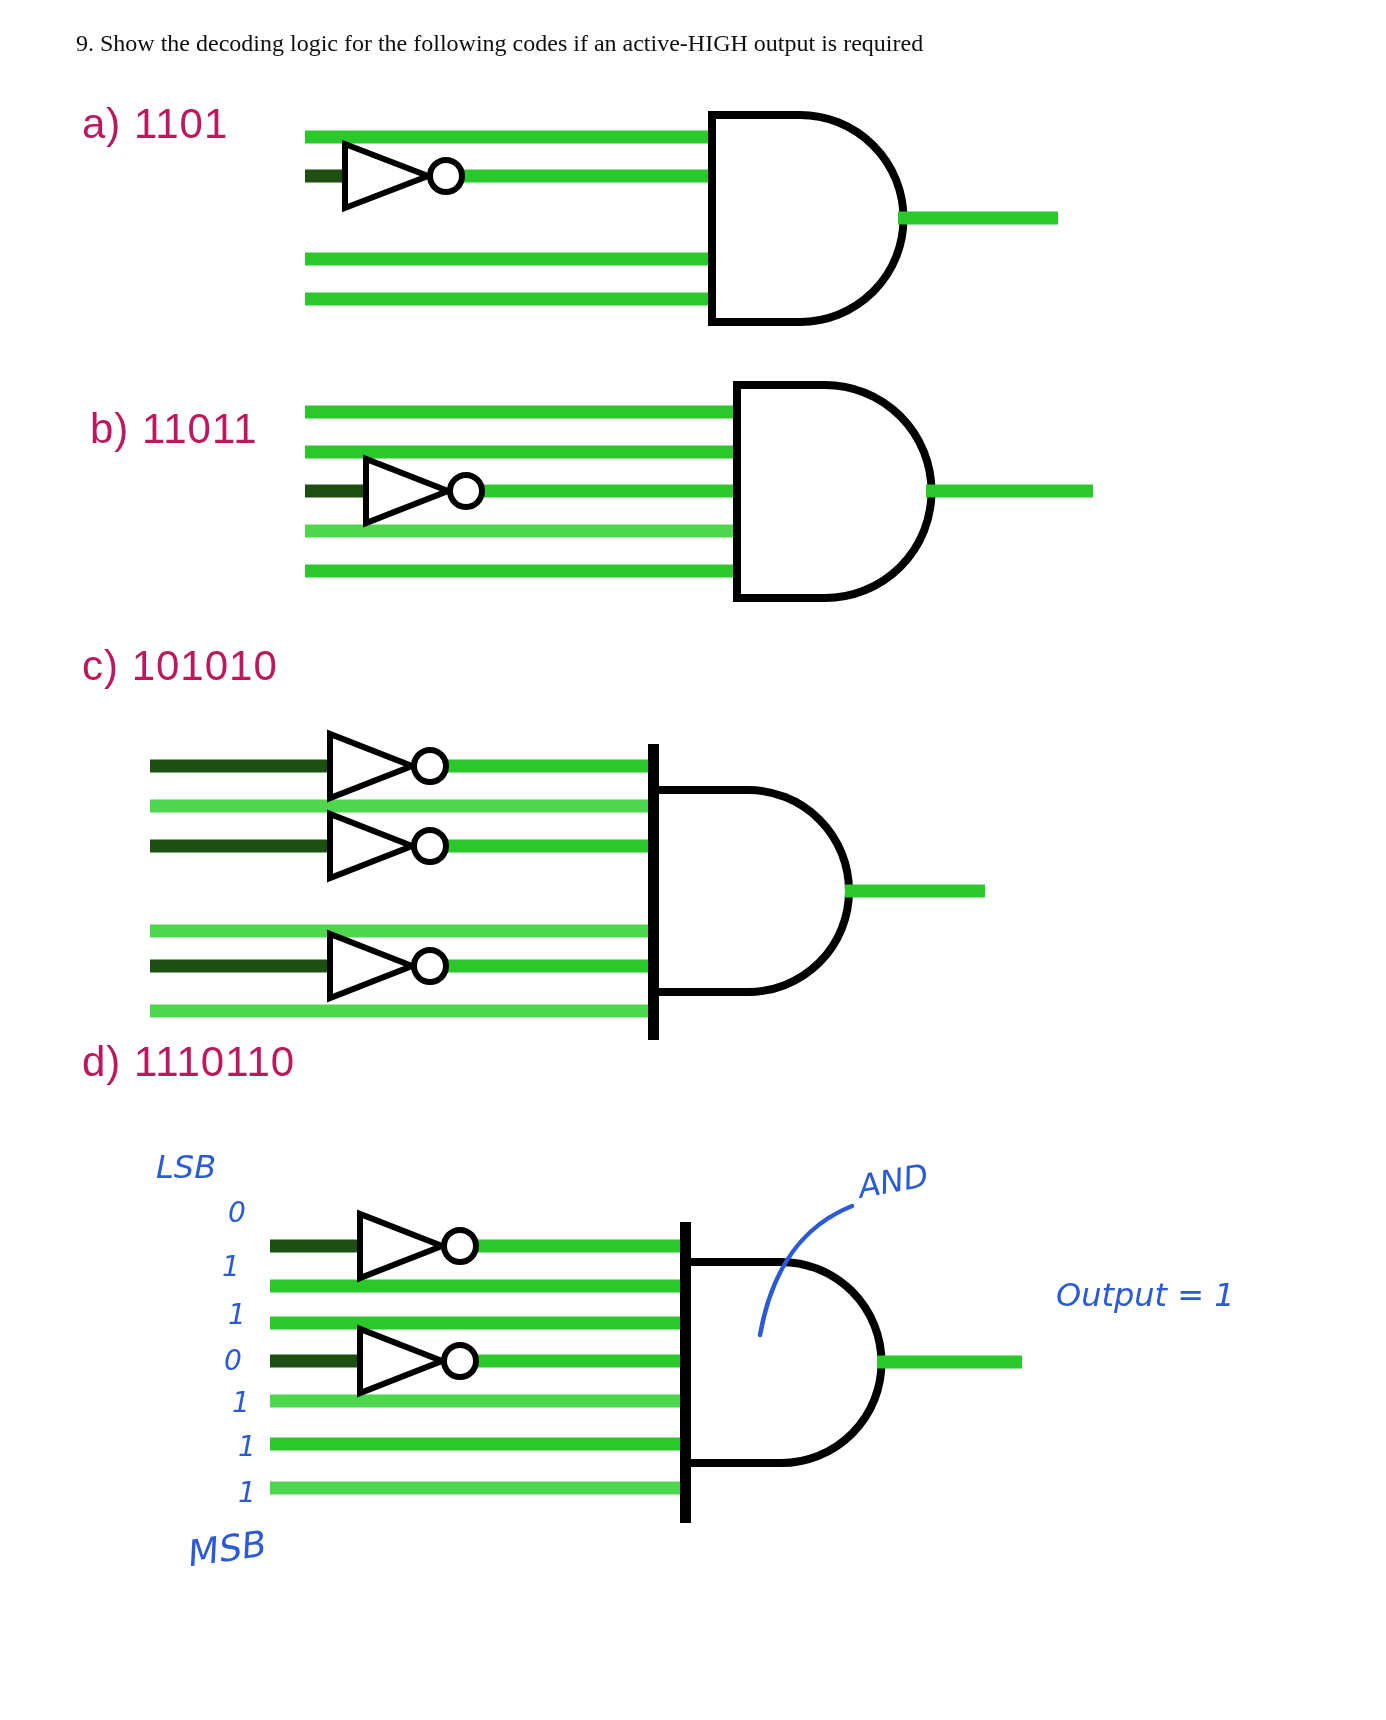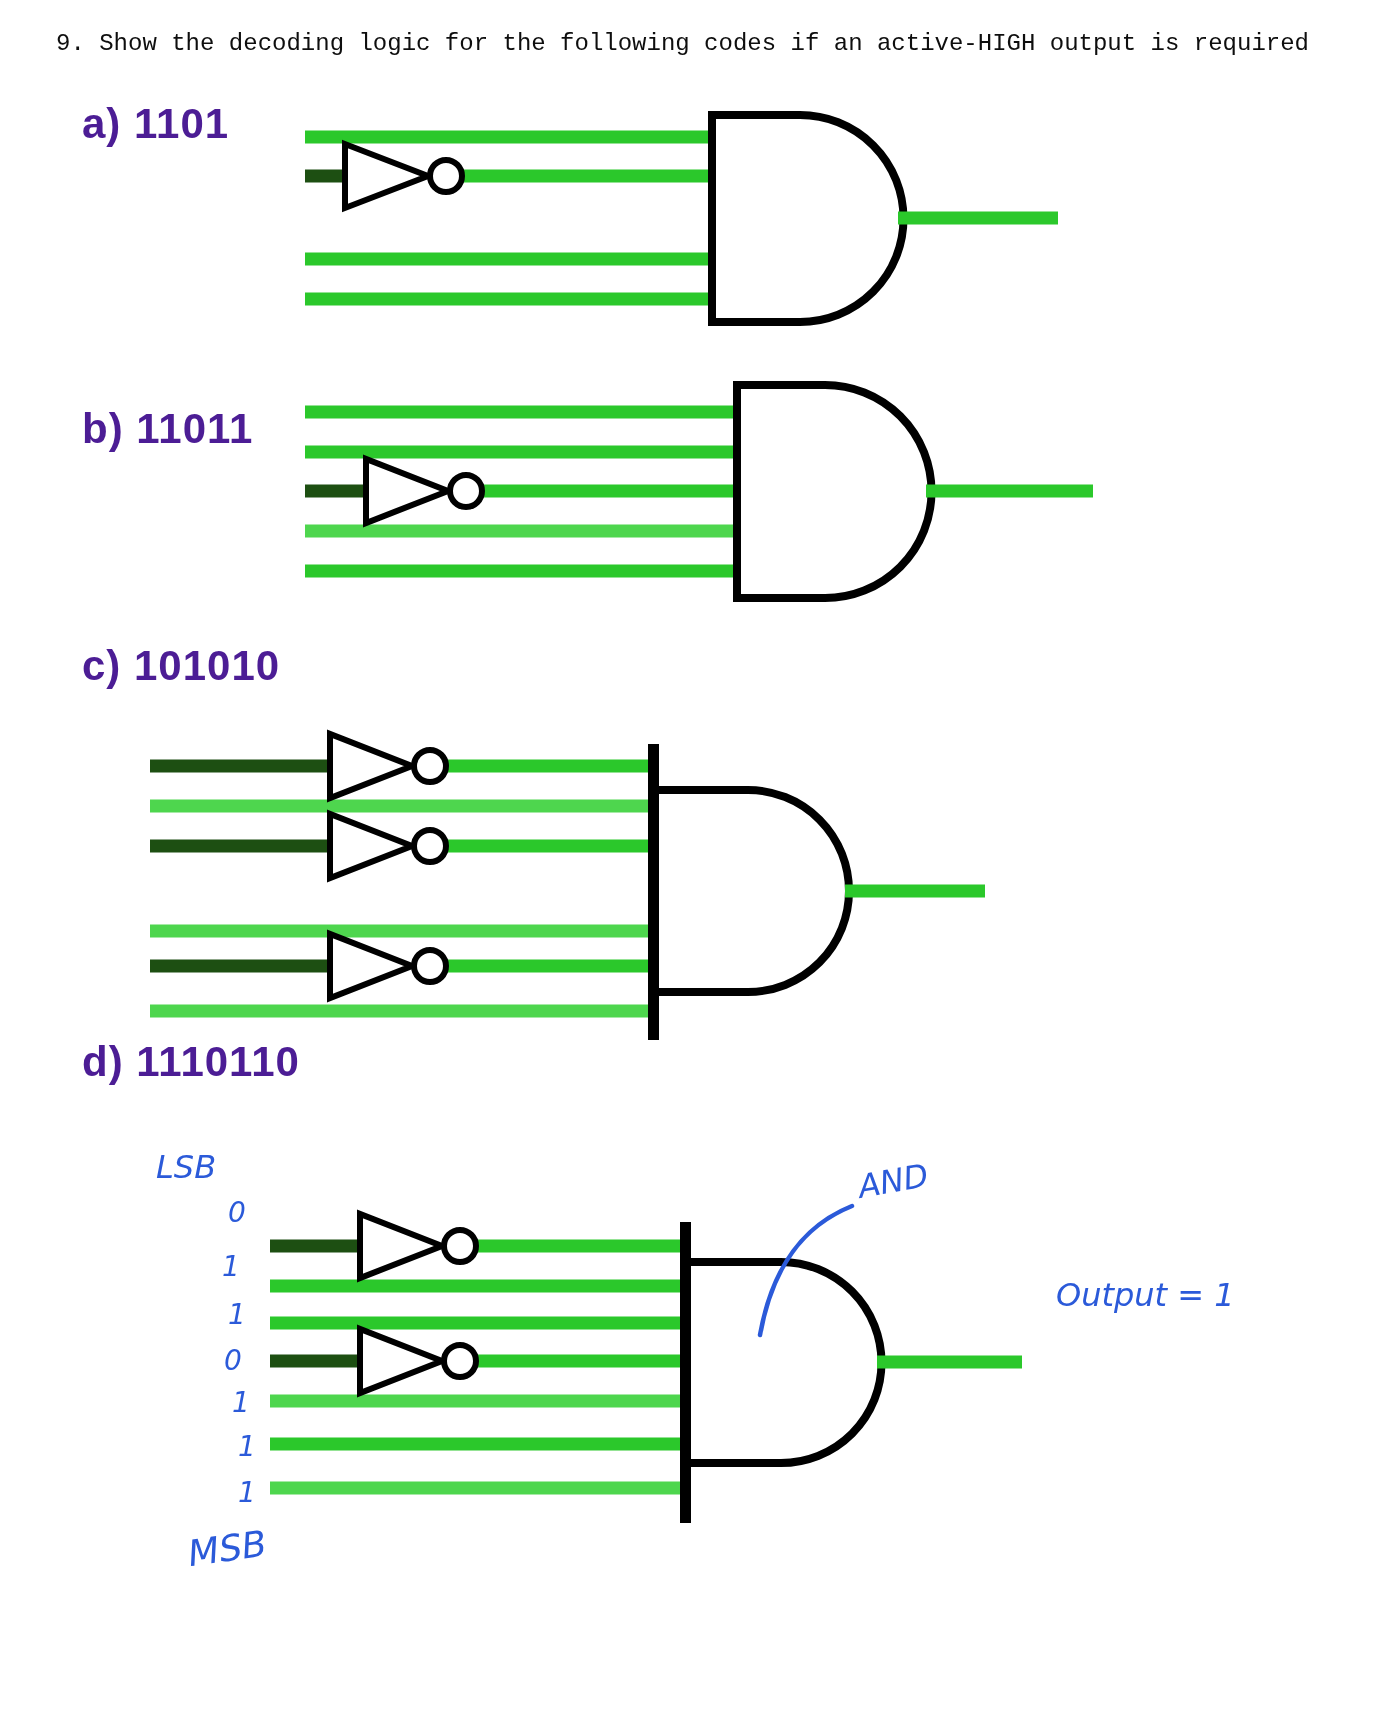--- a/index.html
+++ b/index.html
@@ -23,27 +23,27 @@
   .bus-bar    { fill:var(--gate-black); }
 
   
   .ink-stroke { stroke:var(--ink-blue); fill:none; stroke-width:4.5; stroke-linecap:round; }
   .hand {
     position:absolute; color:var(--ink-blue);
     font-family:"DejaVu Sans", sans-serif; font-style:italic; white-space:nowrap;
   }
 
   .question {
-    position:absolute; left:56px; top:30px;
-    font-family:Liberation Mono, monospace; font-size:24px; color:#0e0e0e;
+    position:absolute; left:76px; top:30px;
+    font-family:Liberation Serif, serif; font-size:24px; color:#0e0e0e;
     white-space:nowrap;
   }
   .part-label {
-    position:absolute; font-size:42px; color:#4c1d95;
-    font-family:"Liberation Sans", sans-serif; font-weight:700; letter-spacing:1px;
+    position:absolute; font-size:42px; color:#be185d;
+    font-family:"Liberation Sans", sans-serif; font-weight:400; letter-spacing:1px;
     white-space:nowrap;
   }
 </style>
 </head>
 <body>
 
 <div class="page">
 
   <svg class="diagram" width="1386" height="1720" viewBox="0 0 1386 1720">
 
@@ -124,21 +124,21 @@
       <path class="gate" d="M 686 1262 H 781 A 100.5 100.5 0 0 1 781 1463 L 686 1463 Z"></path>
       <rect class="bus-bar" x="680" y="1222" width="11" height="301"></rect>
       <line class="wire" x1="877" y1="1362" x2="1022" y2="1362"></line>
       <path class="ink-stroke" d="M 760 1335 C 772 1268 802 1226 852 1206"></path>
     </g>
   </svg>
 
   <div class="question">9.   Show the decoding logic for the following codes if an active-HIGH output is required</div>
 
   <div class="part-label" style="left:82px; top:100px;">a) 1101</div>
-  <div class="part-label" style="left:82px; top:405px;">b) 11011</div>
+  <div class="part-label" style="left:90px; top:405px;">b) 11011</div>
   <div class="part-label" style="left:82px; top:642px;">c) 101010</div>
   <div class="part-label" style="left:82px; top:1038px;">d) 1110110</div>
 
   <div class="hand" style="left:156px; top:1148px; font-size:32px;">LSB</div>
   <div class="hand" style="left:228px; top:1196px; font-size:28px;">0</div>
   <div class="hand" style="left:222px; top:1250px; font-size:28px;">1</div>
   <div class="hand" style="left:228px; top:1298px; font-size:28px;">1</div>
   <div class="hand" style="left:224px; top:1344px; font-size:28px;">0</div>
   <div class="hand" style="left:232px; top:1386px; font-size:28px;">1</div>
   <div class="hand" style="left:238px; top:1430px; font-size:28px;">1</div>

